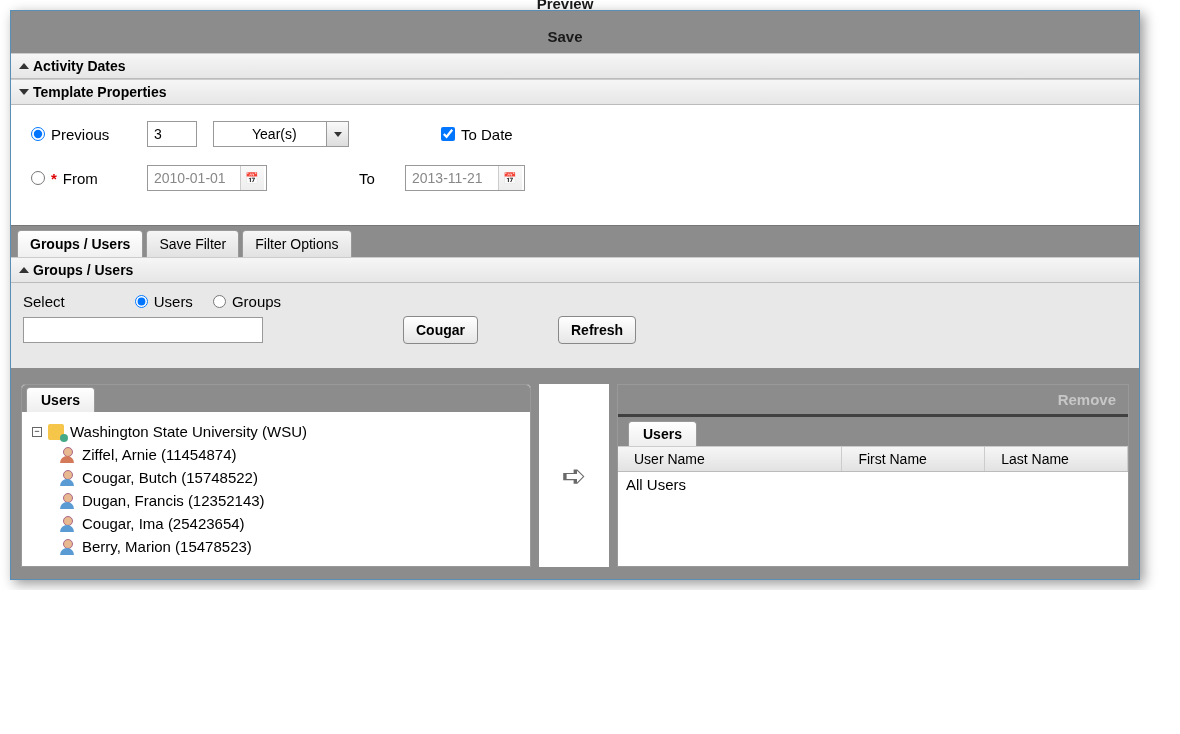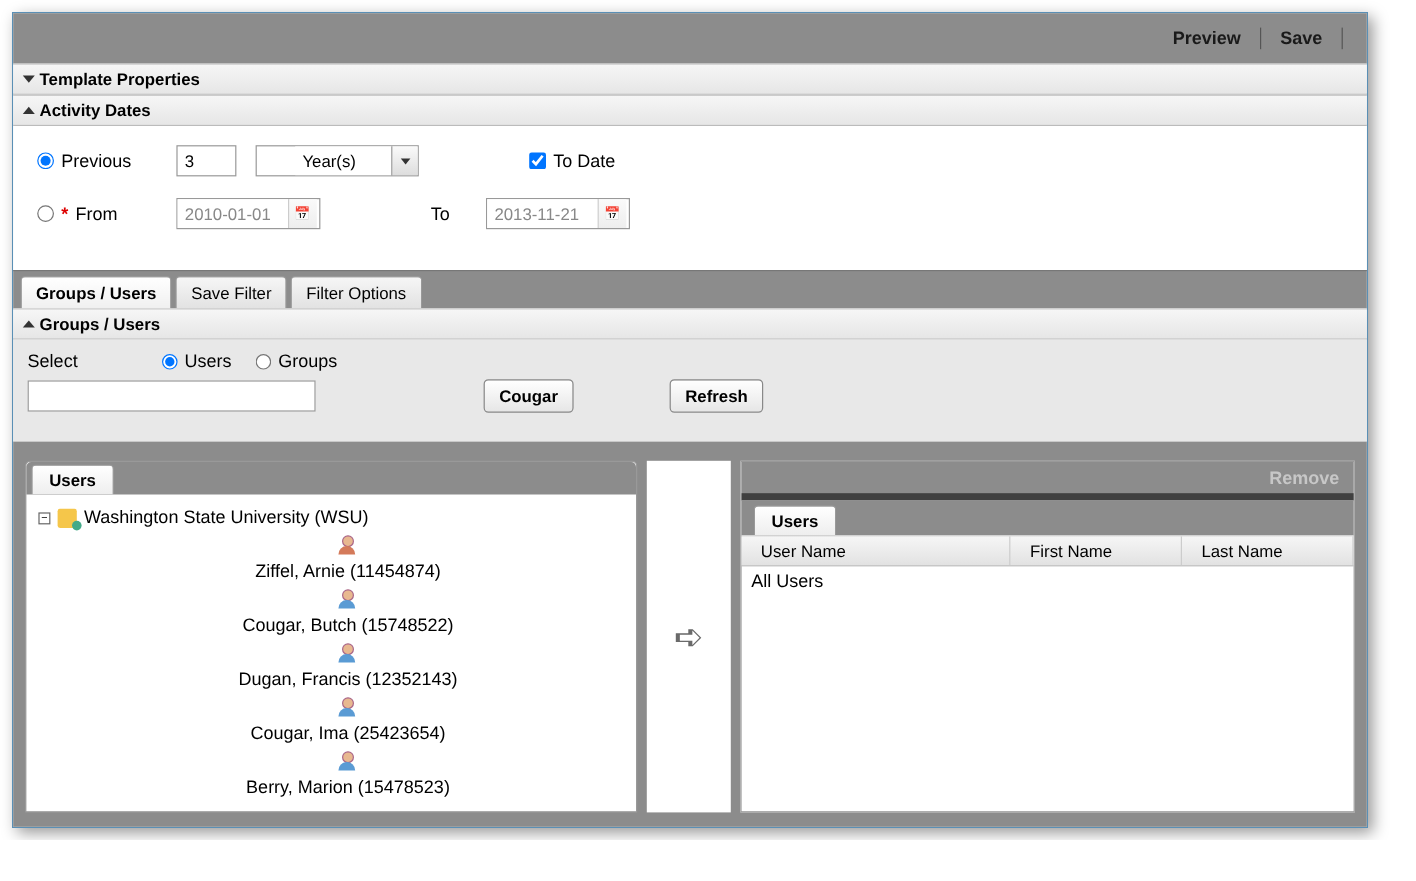--- a/index.html
+++ b/index.html
@@ -1,18 +1,18 @@
 <!DOCTYPE html>
 <html><head>
 <meta charset="utf-8">
 <style>
 * { box-sizing: border-box; margin: 0; padding: 0; }
 body { font-family: Arial, sans-serif; font-size: 13px; background: #fff; padding: 10px; }
 .app-window { width: 1130px; border: 1px solid #5a8fb5; box-shadow: 4px 4px 12px rgba(0,0,0,0.4); }
-.toolbar-top { background: #8c8c8c; height: 42px; display: flex; justify-content: flex-end; align-items: center; padding-right: 20px; gap: 8px; }
+.toolbar-top { background: #8c8c8c; height: 42px; display: flex; justify-content: flex-end; align-items: center; padding-right: 20px; gap: 8px; flex-direction: column; }
 .toolbar-top .btn-text { font-weight: bold; font-size: 15px; color: #1a1a1a; cursor: pointer; padding: 0 8px; }
 .toolbar-top .sep { width: 1px; height: 18px; background: #555; }
 .section-head { background: linear-gradient(#f6f6f6, #e6e6e6); border-top: 1px solid #ccc; border-bottom: 1px solid #bbb; padding: 4px 8px; display: flex; align-items: center; gap: 4px; font-weight: bold; font-size: 14px; cursor: pointer; }
 .caret { width: 0; height: 0; border-left: 5px solid transparent; border-right: 5px solid transparent; }
 .caret-down { border-top: 6px solid #333; }
 .caret-up { border-bottom: 6px solid #333; }
 .section-body { background: #fff; padding: 16px 20px; }
 .dates-row { display: flex; align-items: center; gap: 16px; margin-bottom: 18px; }
 .dates-row label { font-size: 15px; min-width: 100px; display: inline-flex; align-items: center; gap: 6px; }
 .radio { width: 14px; height: 14px; }
@@ -36,58 +36,58 @@
 .inline-radio { display: inline-flex; align-items: center; gap: 6px; font-size: 15px; }
 .search-row { display: flex; align-items: center; gap: 140px; }
 .search-input { width: 240px; height: 26px; border: 1px solid #999; padding: 0 6px; background: #fff; }
 .std-btn { background: linear-gradient(#fff,#e6e6e6); border: 1px solid #888; border-radius: 4px; padding: 5px 12px; font-size: 14px; font-weight: bold; cursor: pointer; }
 .transfer-area { background: #8c8c8c; padding: 16px 10px 12px 10px; display: flex; gap: 8px; align-items: stretch; }
 .panel-left { background: #fff; border: 1px solid #999; width: 510px; border-top-left-radius: 4px; border-top-right-radius: 4px; }
 .panel-tab-row { display: flex; background: #8c8c8c; border-top-left-radius: 4px; border-top-right-radius: 4px; }
 .panel-tabsmall { background: linear-gradient(#fff,#eee); border: 1px solid #999; border-bottom: none; border-top-left-radius: 4px; border-top-right-radius: 4px; padding: 4px 14px; font-weight: bold; font-size: 14px; margin: 2px 0 0 4px; }
 .tree { padding: 8px 10px; font-size: 15px; }
 .tree-row { display: flex; align-items: center; gap: 6px; padding: 3px 0; }
-.tree-row.child { padding-left: 28px; flex-direction: column; }
+.tree-row.child { padding-left: 28px; }
 .exp-box { width: 10px; height: 10px; border: 1px solid #666; display: inline-flex; align-items: center; justify-content: center; font-size: 9px; line-height: 1; cursor: pointer; }
 .org-icon { width: 16px; height: 16px; background: #f5c64a; border-radius: 2px; position: relative; }
 .org-icon::after { content:""; position:absolute; right:-4px; bottom:-2px; width:8px; height:8px; background:#4a8; border-radius:50%; }
 .user-icon { width: 16px; height: 16px; display: inline-block; position: relative; }
 .user-icon::before { content:""; position:absolute; top:0; left:3px; width:8px; height:8px; background:#e8b890; border-radius:50%; border:1px solid #a68; }
 .user-icon::after { content:""; position:absolute; bottom:0; left:0; width:14px; height:7px; background:#5a9bd4; border-top-left-radius:7px; border-top-right-radius:7px; }
 .user-icon.alt::after { background:#d47a5a; }
 .arrow-col { width: 70px; background: #fff; display: flex; align-items: center; justify-content: center; }
 .big-arrow { font-size: 30px; color: #6a6a6a; }
 .panel-right { background: #fff; border: 1px solid #999; flex: 1; display: flex; flex-direction: column; }
-.panel-right-head { background: #8c8c8c; height: 32px; display: flex; justify-content: flex-end; align-items: center; padding-right: 12px; border-bottom: 6px solid #404040; }
+.panel-right-head { background: #8c8c8c; height: 32px; display: flex; justify-content: flex-end; align-items: center; padding-right: 12px; border-bottom: 3px solid #404040; }
 .remove-btn { color: #c7c7c7; font-weight: bold; font-size: 15px; }
 .right-tabs { background: #8c8c8c; display: flex; padding: 2px 0 0 6px; }
 .grid-head { background: linear-gradient(#f6f6f6,#e2e2e2); border-top: 1px solid #ccc; border-bottom: 1px solid #bbb; display: flex; font-size: 14px; }
 .grid-head > div { padding: 4px 16px; border-right: 1px solid #ccc; }
 .grid-body { padding: 4px 8px; font-size: 15px; }
 </style>
 </head>
 <body>
 
 <div class="app-window">
 
   <div class="toolbar-top">
     <span class="btn-text">Preview</span>
     <span class="sep"></span>
     <span class="btn-text">Save</span>
     <span class="sep"></span>
   </div>
 
   <div class="section-head">
+    <span class="caret caret-up"></span>
+    <span>Activity Dates</span>
+  </div>
+
+  <div class="section-head">
     <span class="caret caret-down"></span>
     <span>Template Properties</span>
-  </div>
-
-  <div class="section-head">
-    <span class="caret caret-up"></span>
-    <span>Activity Dates</span>
   </div>
 
   <div class="section-body">
     <div class="dates-row">
       <label>
         <input type="radio" class="radio" name="datemode" checked="" style="">
         <span>Previous</span>
       </label>
       <input type="text" class="small" value="3" style="">
       <span class="select-wrap">

